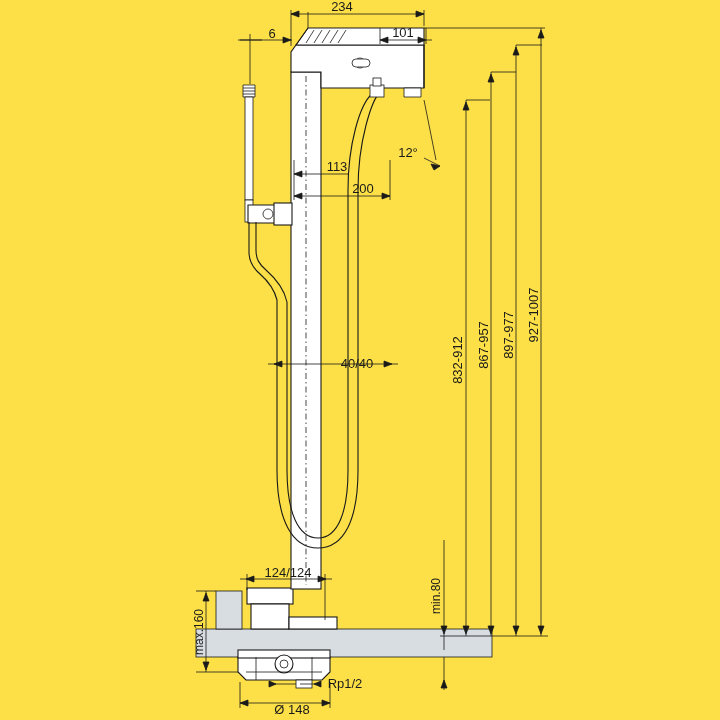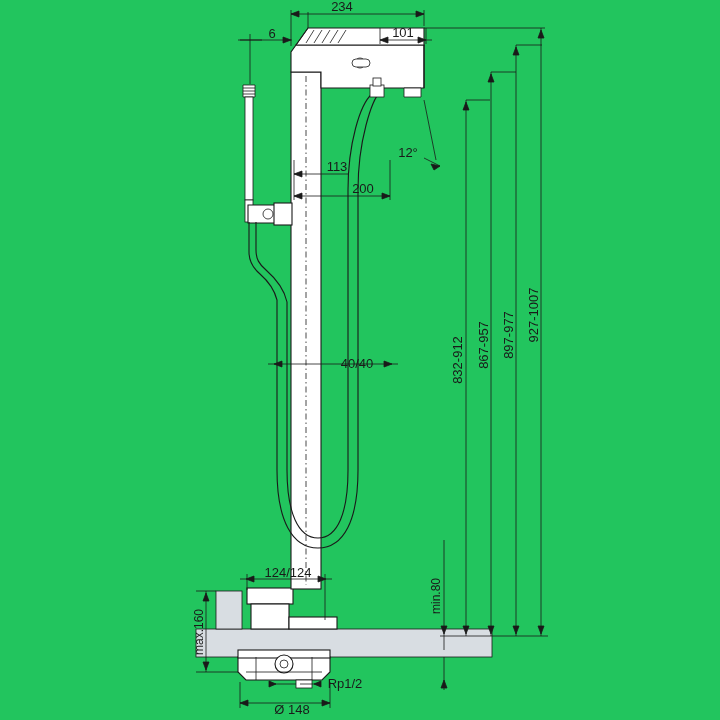--- a/index.html
+++ b/index.html
@@ -7,21 +7,21 @@
     padding: 0;
     background: #ffffff;
   }
   body {
     font-family: "Liberation Sans", sans-serif;
   }
   #sheet {
     position: relative;
     width: 720px;
     height: 720px;
-    background: #22c55e;
+    background: #fde047;
     overflow: hidden;
   }
   #sheet svg {
     position: absolute;
     left: 0;
     top: 0;
   }
   .dim-text {
     font-family: "Liberation Sans", sans-serif;
     font-size: 13px;

